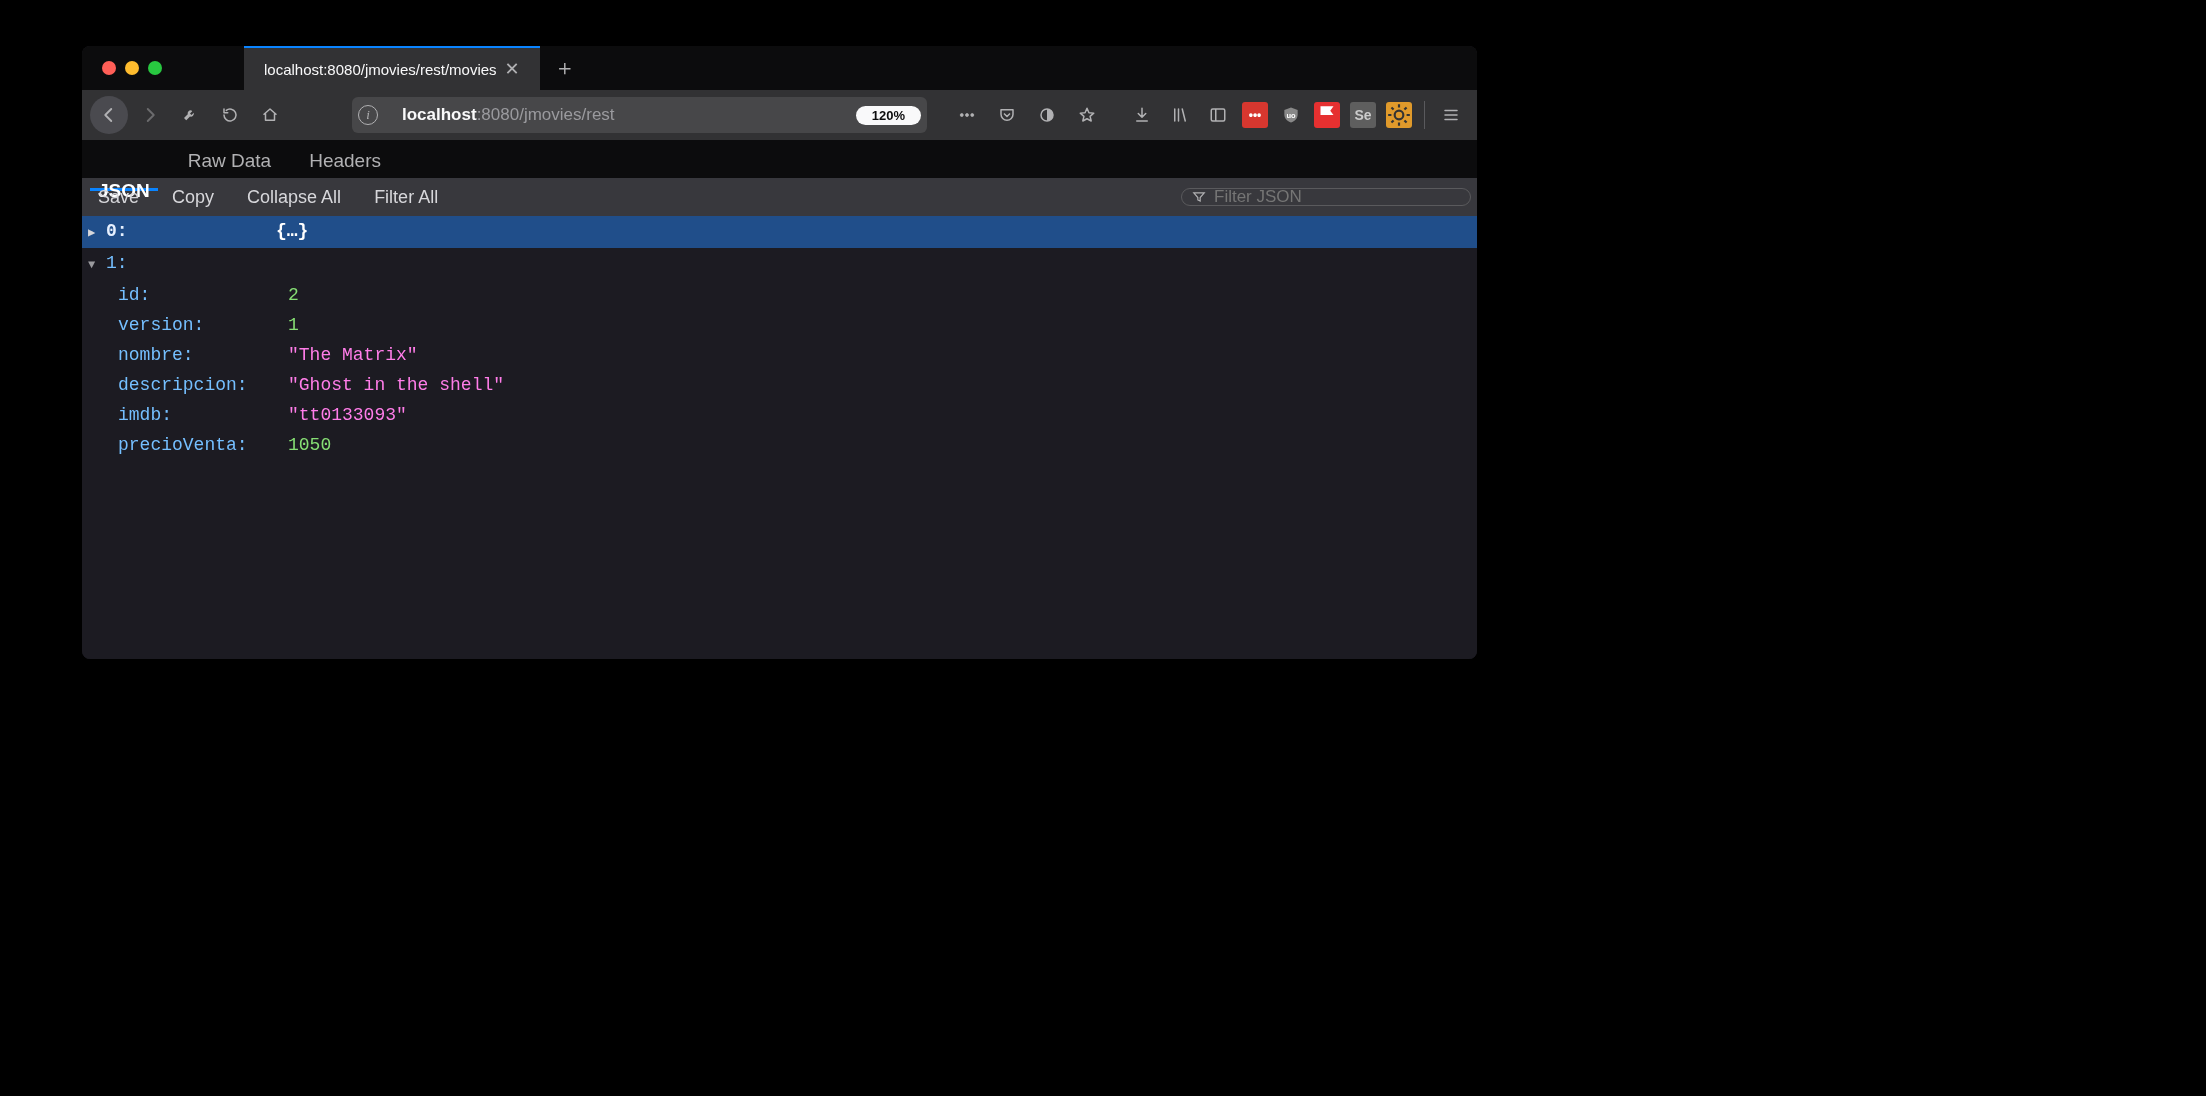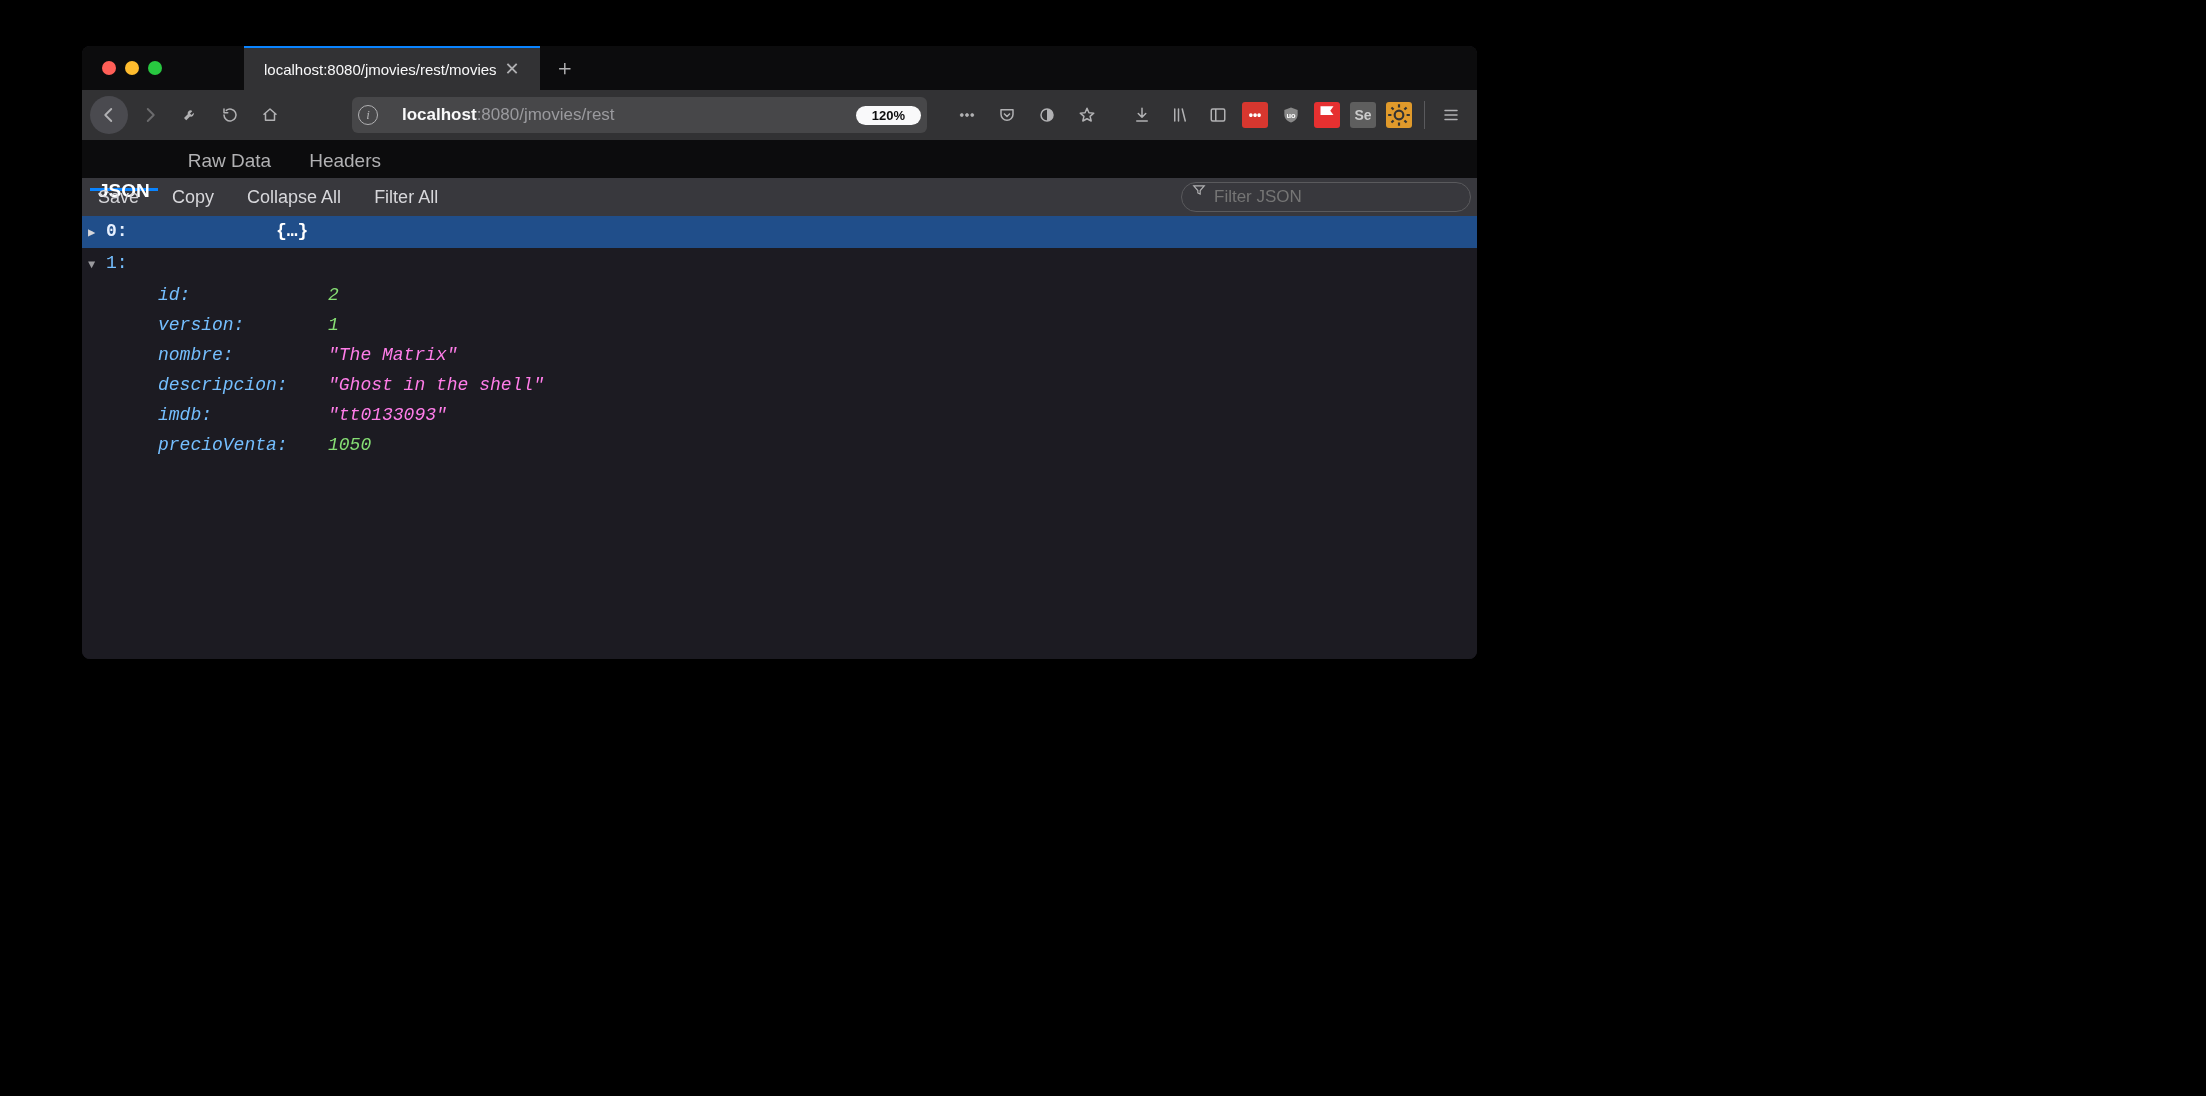--- a/index.html
+++ b/index.html
@@ -153,25 +153,25 @@
     gap: 13px;
   }
   .actionbar .abtn {
     color: #d7d7db;
     font-size: 18px;
     padding: 6px 10px;
     border-radius: 2px;
   }
   .actionbar .spacer { flex:1; }
   .filter-box {
-    display: flex; 
+    display: flex; align-items: center;
     background: transparent;
     border: 1px solid #5a5a5d;
     border-radius: 18px;
-    height: 30px;
+    height: 18px;
     padding: 0 14px 0 10px;
     color: #b1b1b3;
     font-size: 17px;
     width: 290px;
     gap: 8px;
   }
   .filter-box input {
     background: transparent; border: none; outline: none;
     color: #d7d7db; font-size: 17px; flex: 1;
   }
@@ -200,21 +200,21 @@
   }
   .row.selected .twisty { color: #d7d7db; }
   .row .key {
     color: #75bfff;
     min-width: 170px;
   }
   .row.selected .key { color: #e6f0ff; font-weight:600; }
   .row .value {}
   .row .brace { color: #d7d7db; }
   .row.selected .brace { color:#fff; font-weight:600;}
-  .indent2 { padding-left: 76px; font-style: italic; }
+  .indent2 { padding-left: 36px; }
   .num { color: #86de74; }
   .str { color: #ff7de9; }
 </style>
 </head>
 <body>
 
 <div class="window">
 
   <div class="tabstrip">
     <div class="traffic">

